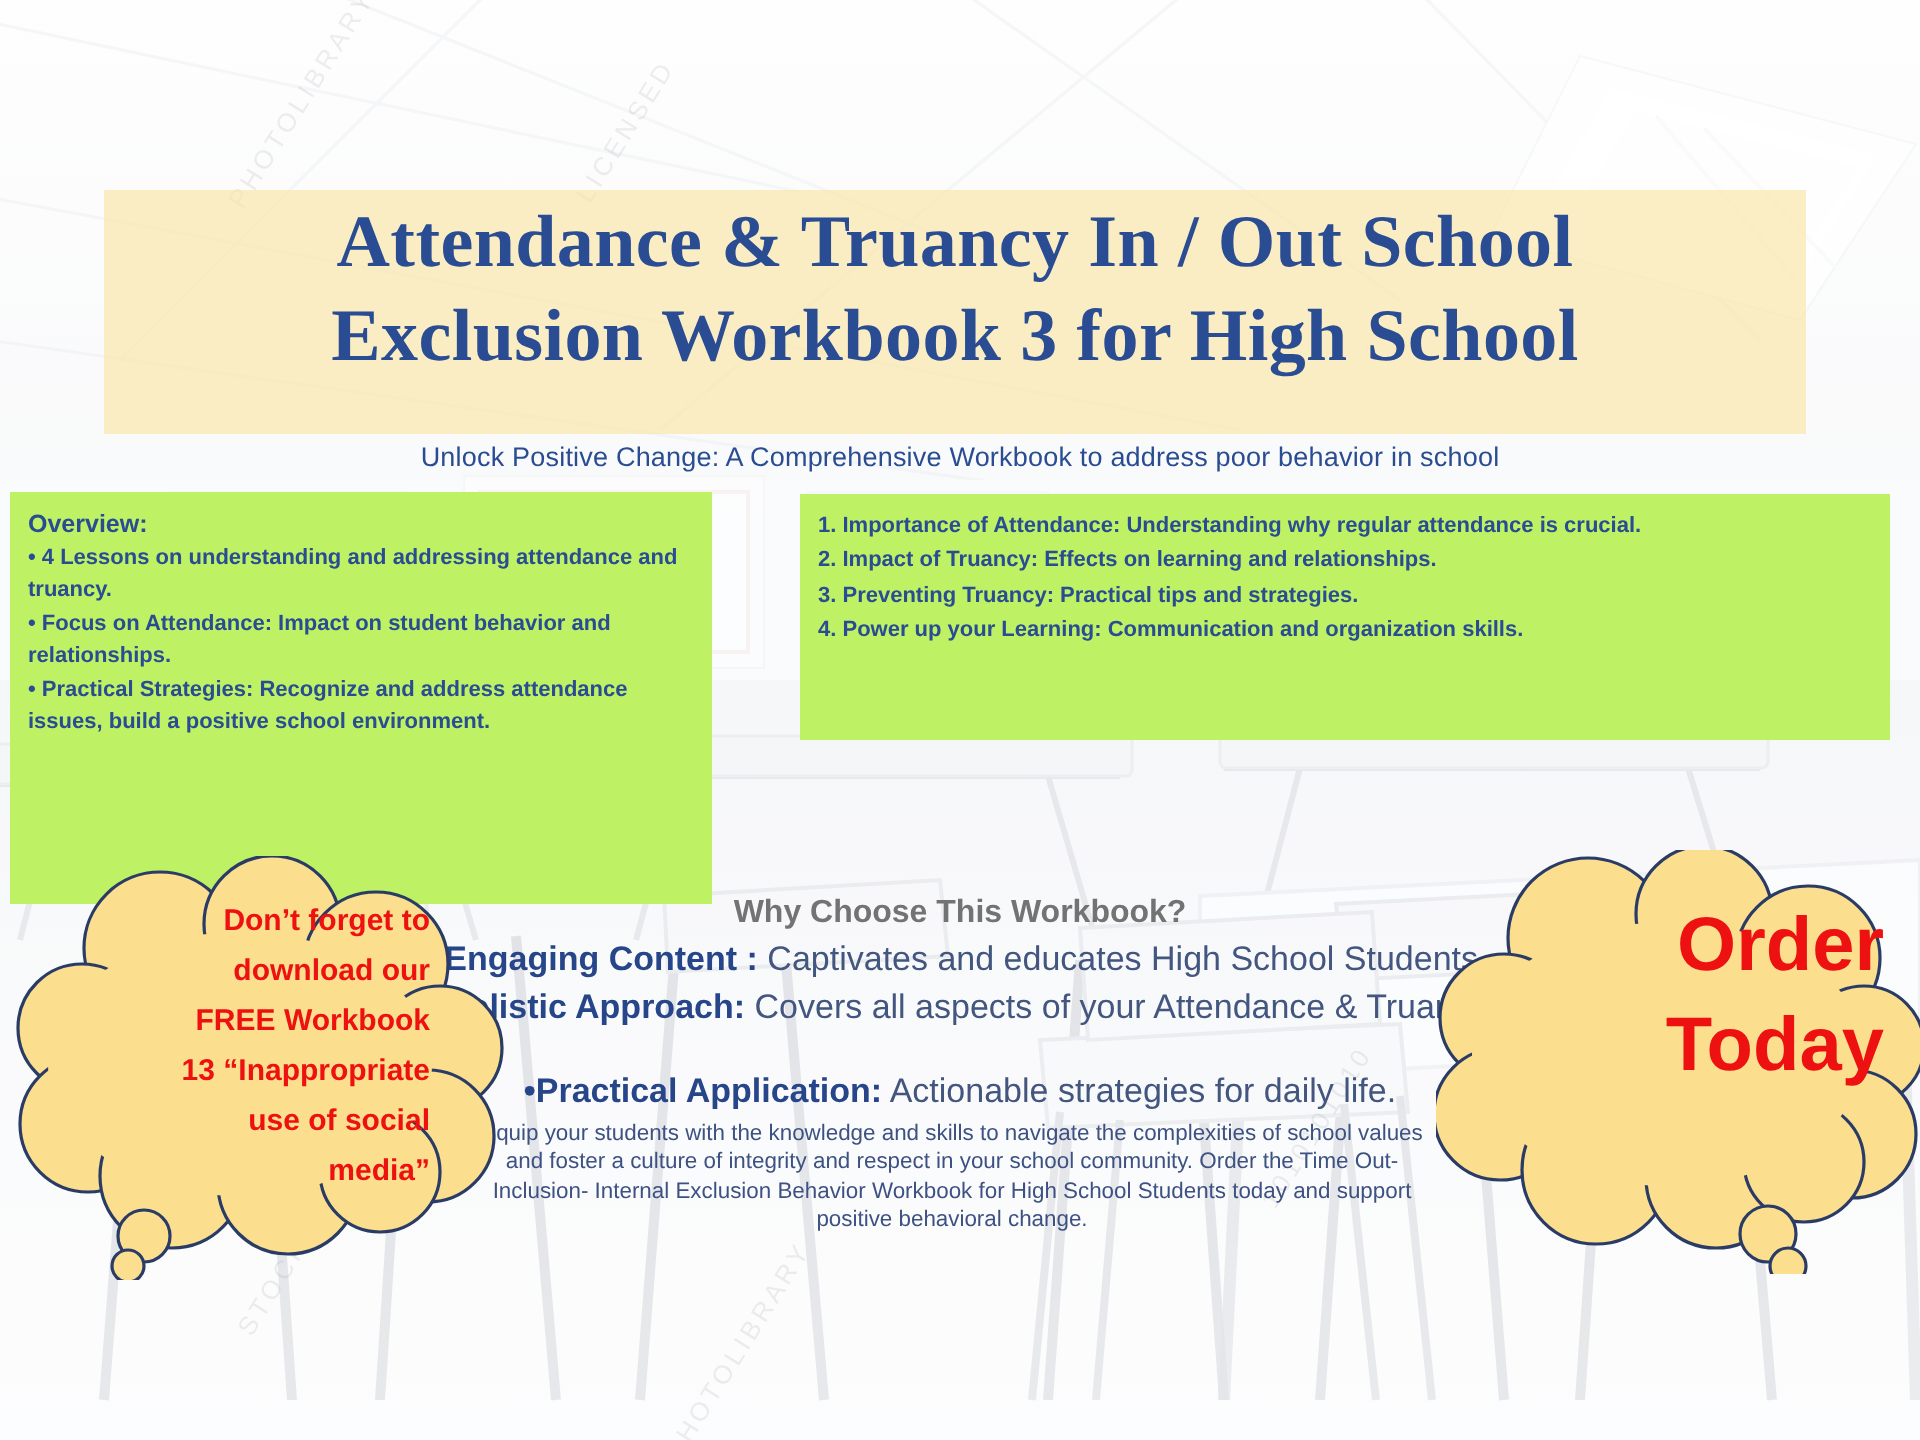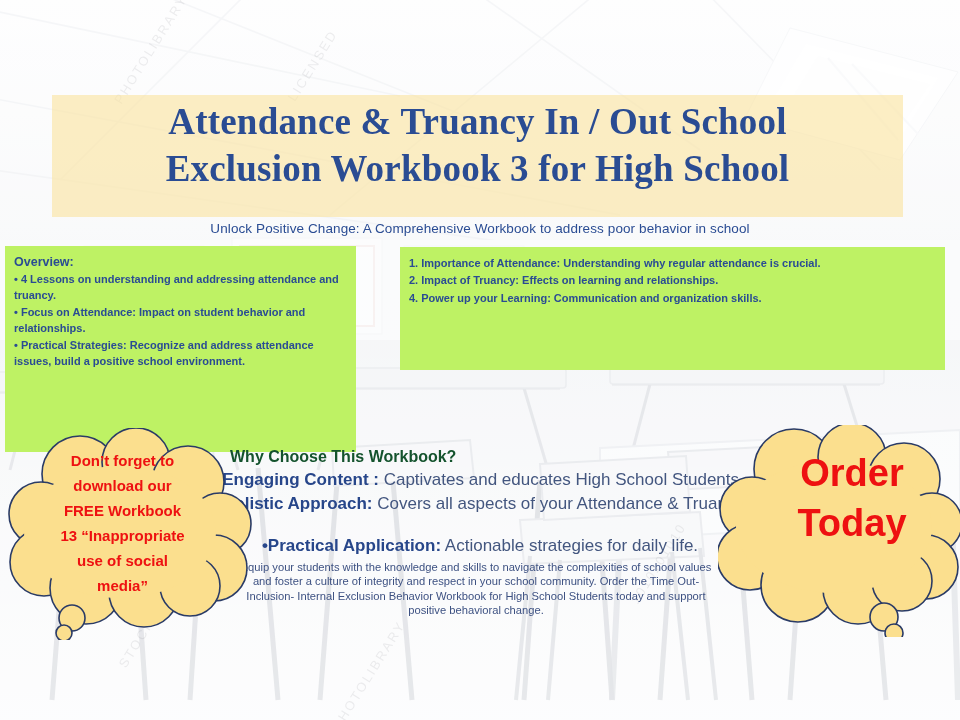--- a/index.html
+++ b/index.html
@@ -40,41 +40,41 @@
   .panel{position:absolute;background:#bef264;color:#2a4c93;}
   #overviewPanel{left:5px;top:246px;width:351px;height:206px;}
   #keyPanel{left:400px;top:247px;width:545px;height:123px;}
   .panel .inner{padding:8px 9px 0 9px;}
   .panel .ttl{font-size:12.5px;font-weight:bold;line-height:16.5px;}
   .panel .li{font-size:11px;font-weight:bold;line-height:16.6px;}
   #keyPanel .li{line-height:17.4px;}
 
   
   #whyTitle{
-    position:absolute;left:230px;top:448px;width:500px;
-    font-size:16px;font-weight:bold;color:#14532d;
+    position:absolute;left:230px;top:448px;width:500px;text-align:center;
+    font-size:16px;font-weight:bold;color:#737373;
   }
   .whyLine{
     position:absolute;width:560px;left:200px;text-align:center;
     font-size:17px;color:#43567f;line-height:24px;
   }
   .whyLine b{color:#27468a;font-weight:bold;}
   #whyA{top:468px;}
   #whyB{top:492px;}
   #whyC{top:534px;}
   #bodyPara{
     position:absolute;left:235px;top:560px;width:482px;text-align:center;
     font-size:11.2px;color:#3d5182;line-height:14.4px;
   }
 
   
   .bubble{position:absolute;}
   .bubble svg{display:block;}
   .bubbleText{
-    position:absolute;text-align:center;color:#ee1111;font-weight:bold;
+    position:absolute;text-align:right;color:#ee1111;font-weight:bold;
   }
   #bubbleLeft{left:8px;top:428px;}
   #bubbleLeftText{
     left:30px;top:448px;width:185px;font-size:15px;line-height:25px;
   }
   #bubbleRight{left:718px;top:425px;}
   #bubbleRightText{
     left:762px;top:448px;width:180px;font-size:38px;line-height:50px;
   }
 </style>
@@ -215,20 +215,21 @@
     <div class="li">• 4 Lessons on understanding and addressing attendance and truancy.</div>
     <div class="li">• Focus on Attendance: Impact on student behavior and relationships.</div>
     <div class="li">• Practical Strategies: Recognize and address attendance issues, build a positive school environment.</div>
   </div>
 </div>
 
 <div class="panel" id="keyPanel">
   <div class="inner">
     <div class="li">1. Importance of Attendance: Understanding why regular attendance is crucial.</div>
     <div class="li">2. Impact of Truancy: Effects on learning and relationships.</div>
+    <div class="li">3. Preventing Truancy: Practical tips and strategies.</div>
     <div class="li">4. Power up your Learning: Communication and organization skills.</div>
   </div>
 </div>
 
 <div id="whyTitle">Why Choose This Workbook?</div>
 
 <div class="whyLine" id="whyA">
   <b>•Engaging Content :</b><span> Captivates and educates High School Students.</span>
 </div>
 <div class="whyLine" id="whyB">

